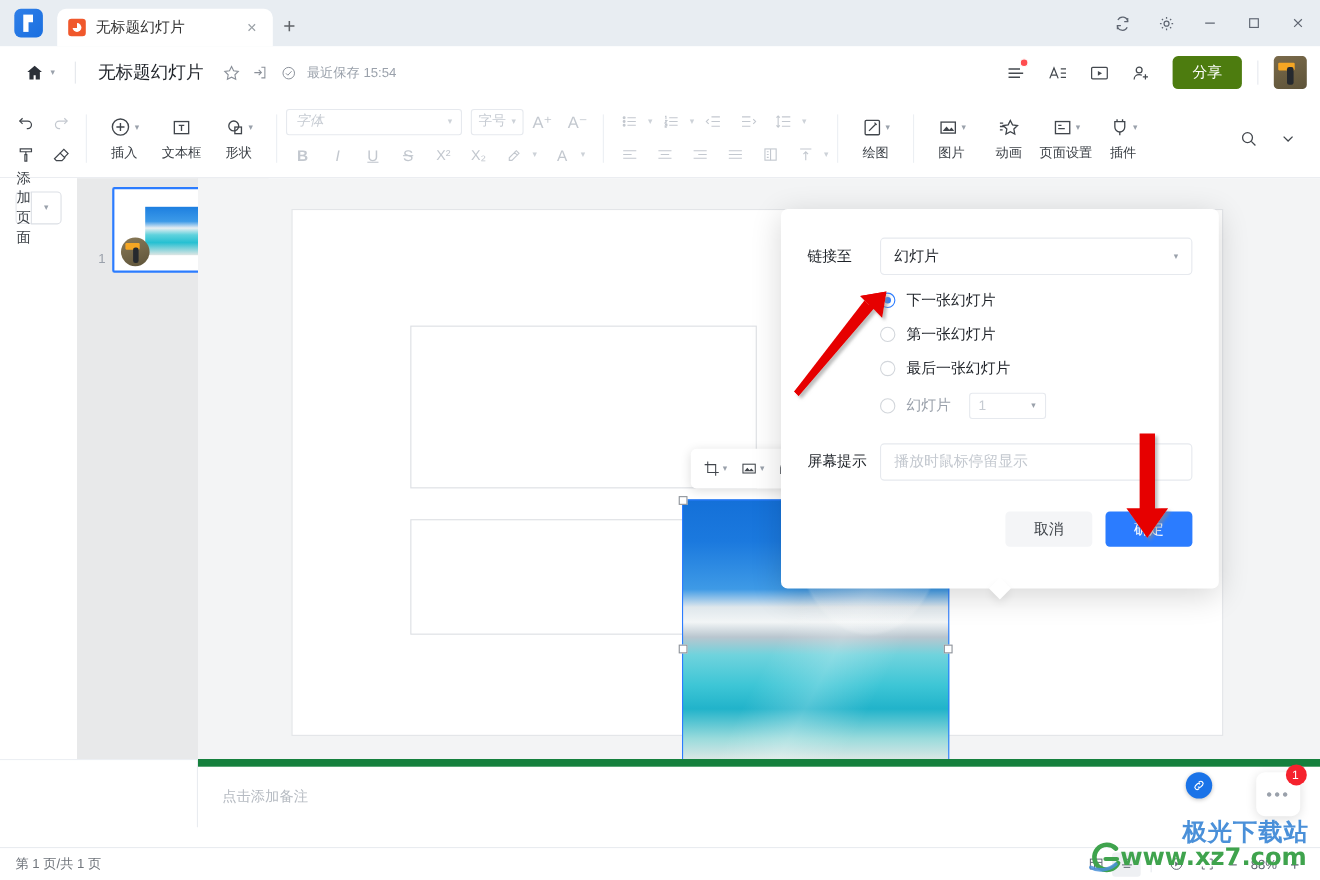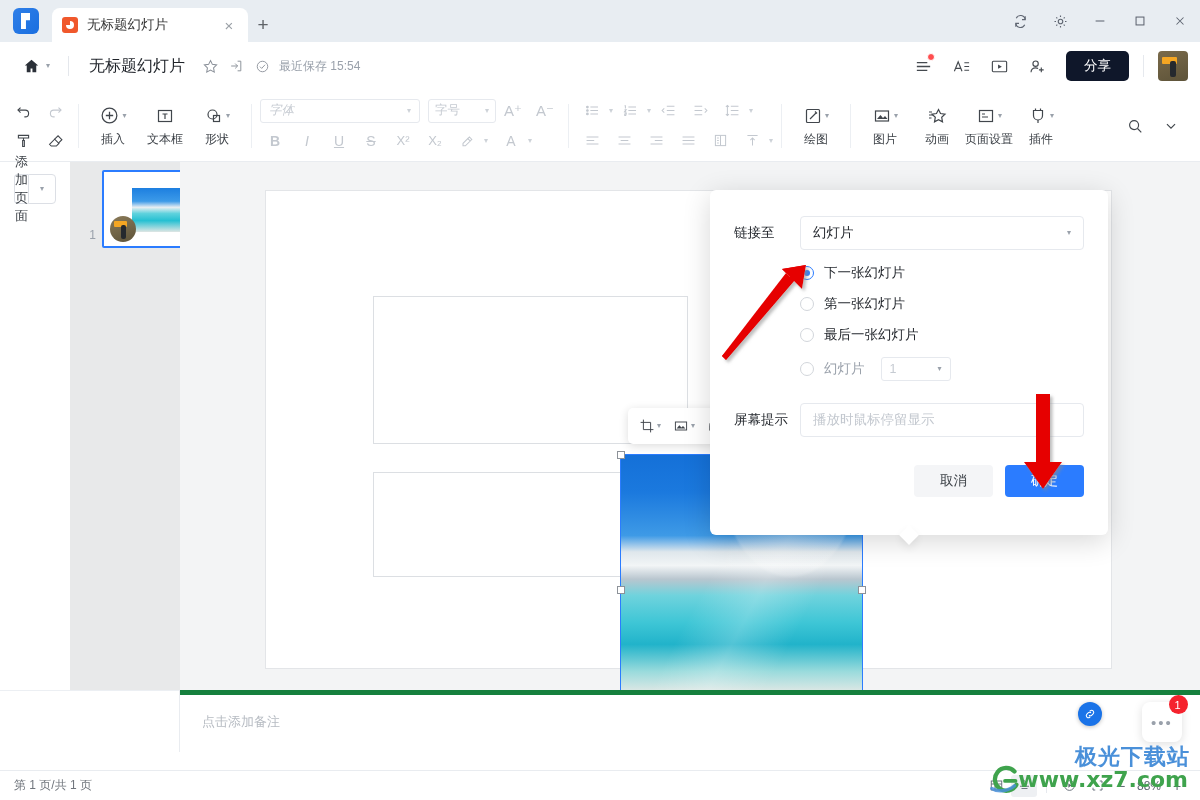--- a/index.html
+++ b/index.html
@@ -54,21 +54,21 @@
   .home svg { display:block; }
   .tb-sep { width:1px; height:20px; background:#e4e7ec; margin: 0 10px; }
   .doc-title { font-size:16px; color:#1f2329; margin-left:10px; margin-right:12px; }
   .t-ico { width:26px;height:26px; display:flex;align-items:center;justify-content:center; color:#8a9099; }
   .saved { font-size:12px; color:#9aa1ab; margin-left:4px; }
   .tb-right { margin-left:auto; display:flex; align-items:center; gap:4px; }
   .tbr-ico { width:34px;height:34px; display:flex;align-items:center;justify-content:center;
     color:#44494f; position:relative; }
   .reddot { position:absolute; top:4px; right:5px; width:8px;height:8px;border-radius:50%;
     background:#ff4d4f; border:1.5px solid #fff; }
-  .share-btn { height:30px; padding: 0 18px; background:#0f172a; color:#fff; border-radius:5px;
+  .share-btn { height:30px; padding: 0 18px; background:#4d7c0f; color:#fff; border-radius:5px;
     font-size:13.5px; display:flex; align-items:center; margin-left:8px; }
   .avsep { width:1px; height:22px; background:#e6e9ee; margin: 0 10px; }
   .avatar { width:30px; height:30px; border-radius:4px; overflow:hidden;
     background: linear-gradient(160deg,#7a6a4a,#5d5339); position:relative; }
   .avatar:before{content:"";position:absolute;left:4px;top:6px;width:15px;height:7px;
      background:#f5a623;border-radius:1px;}
   .avatar:after{content:"";position:absolute;left:12px;top:10px;width:6px;height:16px;
      background:#25292e;border-radius:2px;}
 
   
@@ -82,21 +82,21 @@
     color:#41464c; border-radius:4px; }
   .ic.dim { color:#c3c8cf; }
   .big { display:flex; flex-direction:column; align-items:center; justify-content:center;
     min-width:52px; height:60px; gap:3px; }
   .big .bi { height:24px; display:flex; align-items:center; gap:2px; color:#41464c; }
   .big .bl { font-size:12px; color:#3d4248; }
   .caret { font-size:8px; color:#9aa1ab; line-height:1; }
   .caret.dim { color:#cdd2d8; }
   .fontbox { width:160px; height:24px; border:1px solid #e6e9ee; border-radius:3px;
     display:flex; align-items:center; padding: 0 8px; font-size:12.5px; color:#c6cbd2;font-style:italic; }
-  .sizebox { width:68px; height:24px; border:1px solid #e6e9ee; border-radius:3px;
+  .sizebox { width:48px; height:24px; border:1px solid #e6e9ee; border-radius:3px;
     display:flex; align-items:center; padding: 0 6px; font-size:12.5px; color:#c6cbd2; }
   .fontbox .caret, .sizebox .caret { margin-left:auto; }
   .icwrap { position:relative; width:30px; height:26px; display:flex; align-items:center; justify-content:center; }
   .rib-right { margin-left:auto; display:flex; align-items:center; gap:6px; padding-right:6px; }
 
   
   .workspace { position:absolute; left:0; top:162px; width:1200px; height:576px; display:flex; }
   .sidebar { width:180px; background:#fff; border-right:1px solid #e9ecf0; display:flex;
     flex-direction:row; }
   .addpage-wrap { padding: 12px 14px 10px 14px; display:flex; }
@@ -190,21 +190,21 @@
   .btn-cancel { background:#f4f5f7; color:#3d4248; }
   .btn-ok { background:#2b7cff; color:#fff; }
   .dlg-tail { position:absolute; left:50%; bottom:-7px; margin-left:-7px; width:14px; height:14px;
     background:#fff; transform: rotate(45deg); box-shadow: 3px 3px 8px rgba(0,0,0,.07); }
 
   
   .ann { position:absolute; z-index:40; pointer-events:none; }
 
   
   .notes { position:absolute; left:180px; top:690px; width:1020px; height:62px; background:#fff;
-    border-top:5px solid #15803d; }
+    border-top:7px solid #15803d; }
   .notes-text { position:absolute; left:22px; top:18px; font-size:13px; color:#b6bbc2; }
   .notes-left { position:absolute; left:0; top:690px; width:180px; height:62px; background:#fff;
     border-top:1px solid #eceff3; border-right:1px solid #e9ecf0; }
   .fab { position:absolute; right:18px; top:702px; width:40px; height:40px; background:#fff;
     border-radius:8px; box-shadow:0 2px 10px rgba(0,0,0,.13); display:flex; align-items:center;
     justify-content:center; color:#9aa1ab; letter-spacing:2px; font-size:15px; z-index:30; }
   .fab-badge { position:absolute; right:-6px; top:-7px; width:19px; height:19px; border-radius:50%;
     background:#f5222d; color:#fff; font-size:11px; display:flex; align-items:center;
     justify-content:center; }
   .statusbar { position:absolute; left:0; bottom:0; width:1200px; height:30px; background:#fff;

